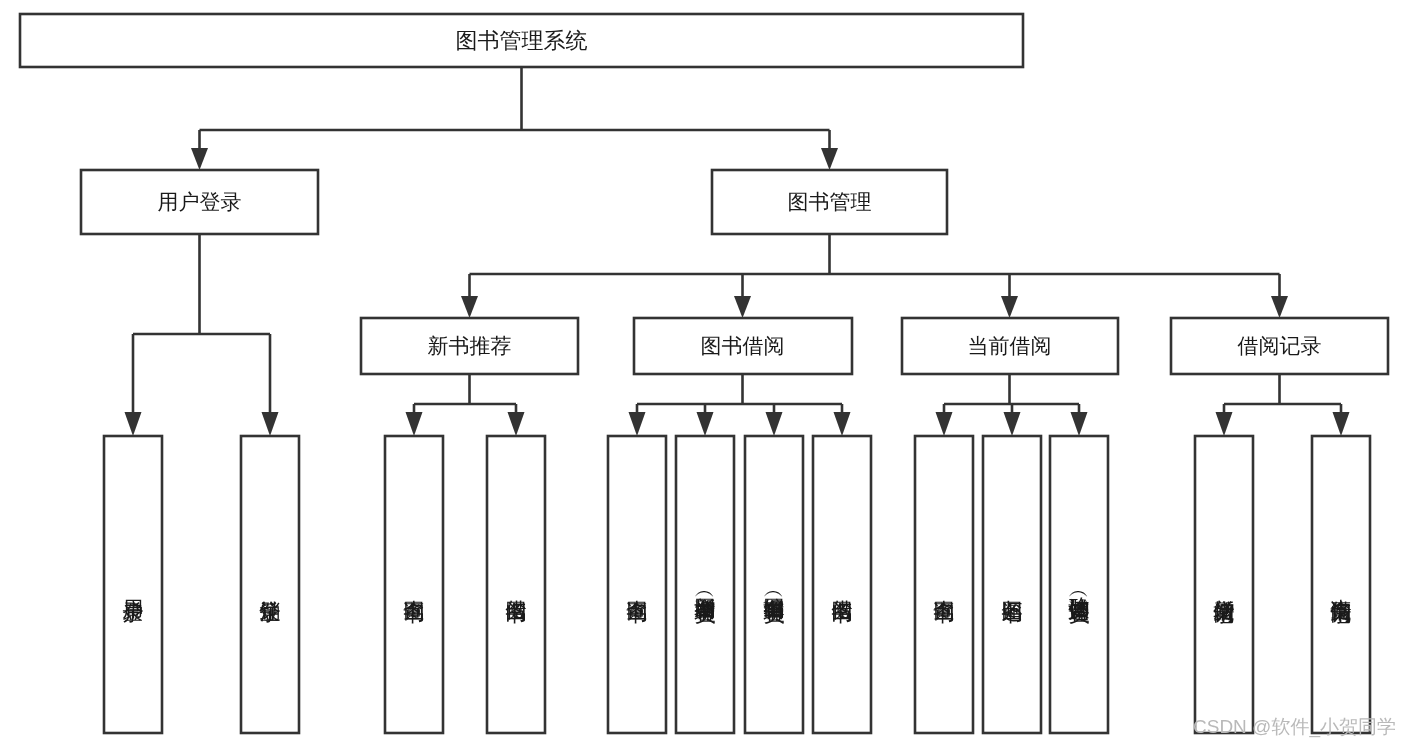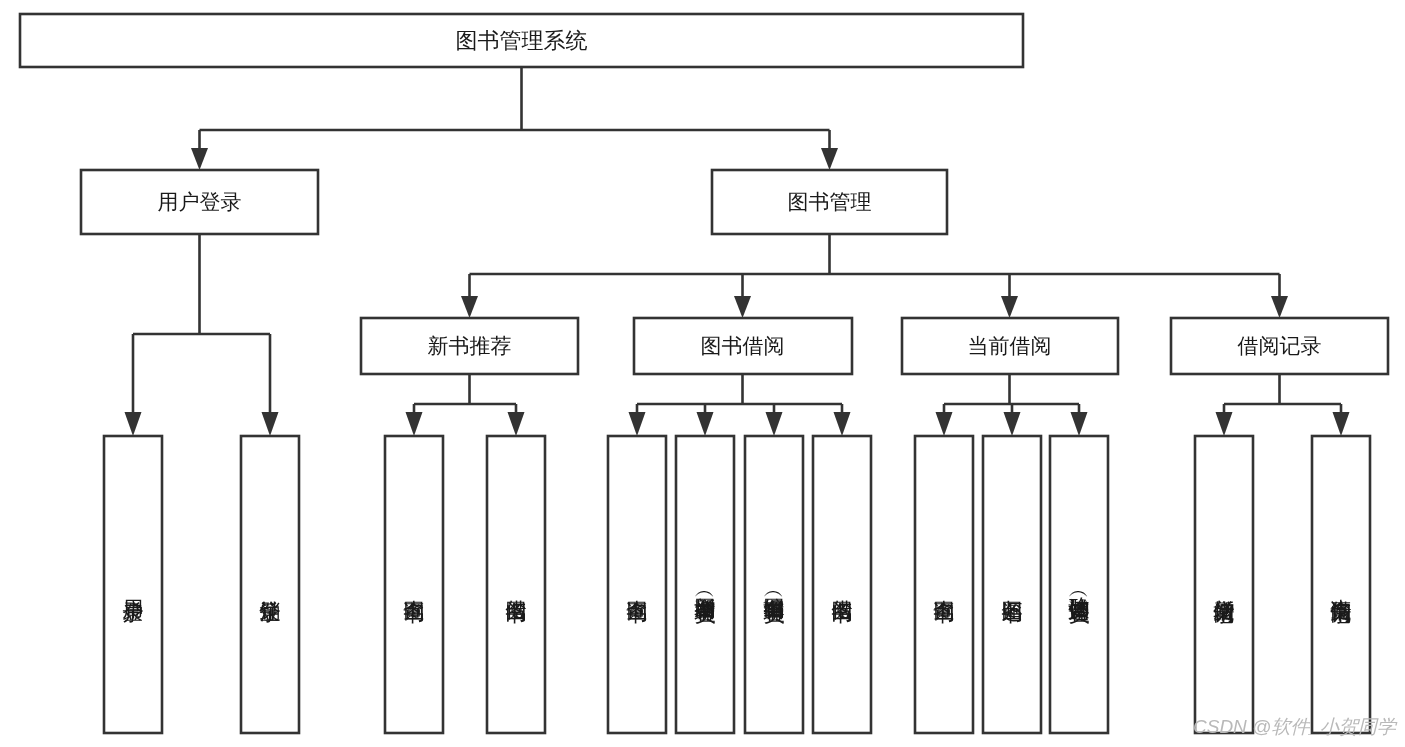--- a/index.html
+++ b/index.html
@@ -69,21 +69,20 @@
     text-align: center;
     pointer-events: none;
   }
   .watermark {
     position: absolute;
     font-family: "Liberation Sans", "DejaVu Sans", sans-serif;
     font-size: 19px;
     color: #b9b9b9;
     white-space: nowrap;
     pointer-events: none;
-    font-style: italic;
   }
 </style>
 </head>
 <body>
 
 <div id="diagram-root">
 
   <svg id="flow-svg" viewBox="0 0 1405 747" xmlns="http://www.w3.org/2000/svg">
 
     <g>

